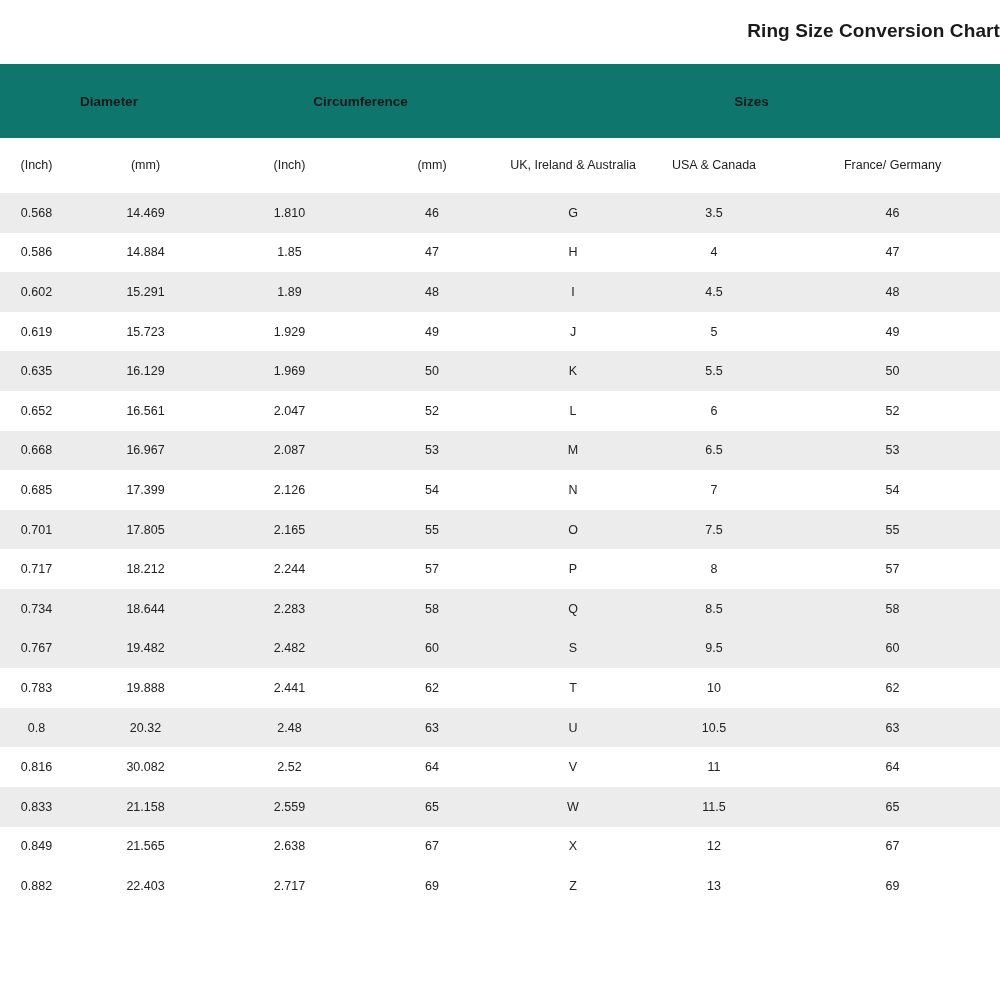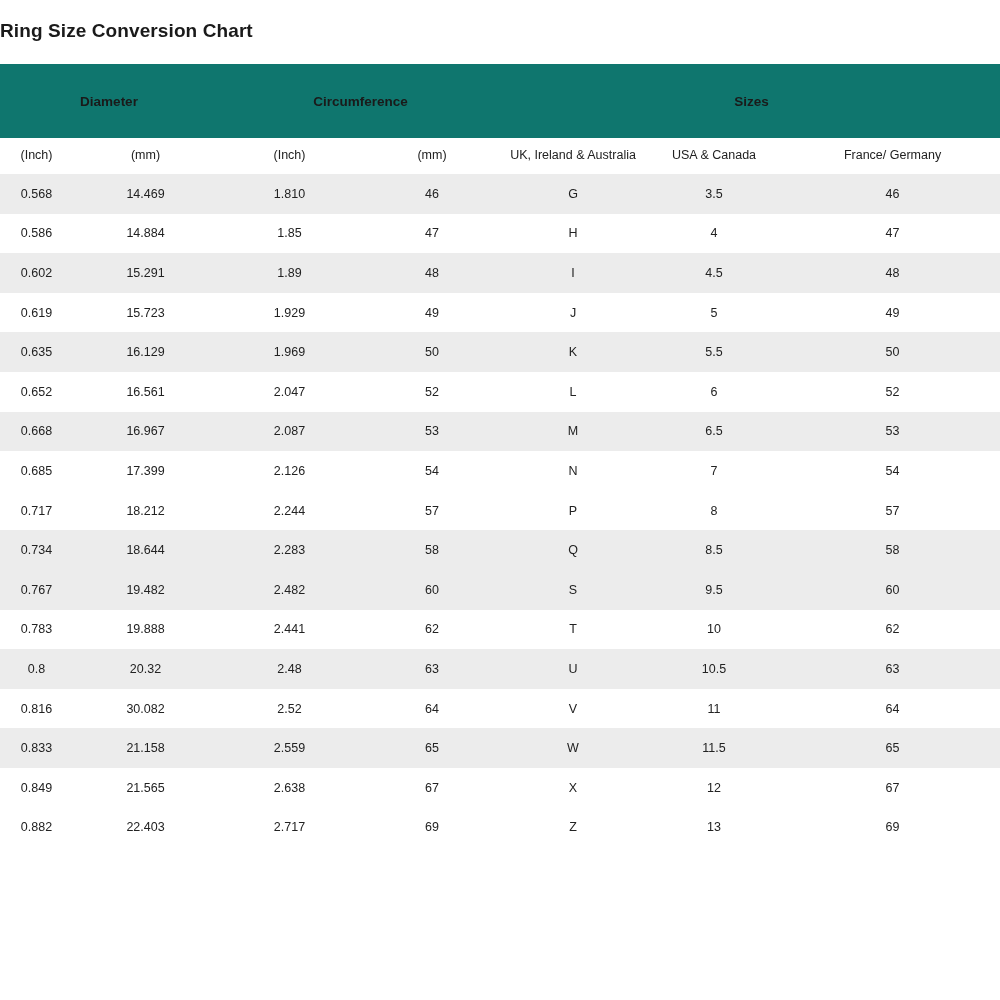--- a/index.html
+++ b/index.html
@@ -12,21 +12,21 @@
     height: 1000px;
     font-family: "Liberation Sans", sans-serif;
     color: #1a1a1a;
     overflow: hidden;
   }
   .page {
     width: 1000px;
     box-sizing: border-box;
   }
   .chart-title {
-    text-align: left;
+    text-align: right;
     font-size: 19px;
     font-weight: bold;
     color: #1a1a1a;
     padding-top: 20px;
     padding-bottom: 22px;
     letter-spacing: 0.1px;
   }
   table.size-table {
     width: 1000px;
     border-collapse: collapse;
@@ -45,21 +45,21 @@
     font-weight: bold;
     color: #1a1a1a;
     height: 50px;
     padding: 12px;
   }
   
   tr.unit-row td {
     background: #ffffff;
     font-size: 12.5px;
     color: #222222;
-    height: 36px;
+    height: 55px;
     padding: 0 4px;
     line-height: 1.25;
   }
   
   tr.data-row td {
     font-size: 12.5px;
     color: #222222;
     height: 39.6px;
     padding: 0;
   }
@@ -176,20 +176,29 @@
         </tr>
         <tr class="data-row plain">
           <td>0.685</td>
           <td>17.399</td>
           <td>2.126</td>
           <td>54</td>
           <td>N</td>
           <td>7</td>
           <td>54</td>
         </tr>
+        <tr class="data-row shade">
+          <td>0.701</td>
+          <td>17.805</td>
+          <td>2.165</td>
+          <td>55</td>
+          <td>O</td>
+          <td>7.5</td>
+          <td>55</td>
+        </tr>
         <tr class="data-row plain">
           <td>0.717</td>
           <td>18.212</td>
           <td>2.244</td>
           <td>57</td>
           <td>P</td>
           <td>8</td>
           <td>57</td>
         </tr>
         <tr class="data-row shade">

